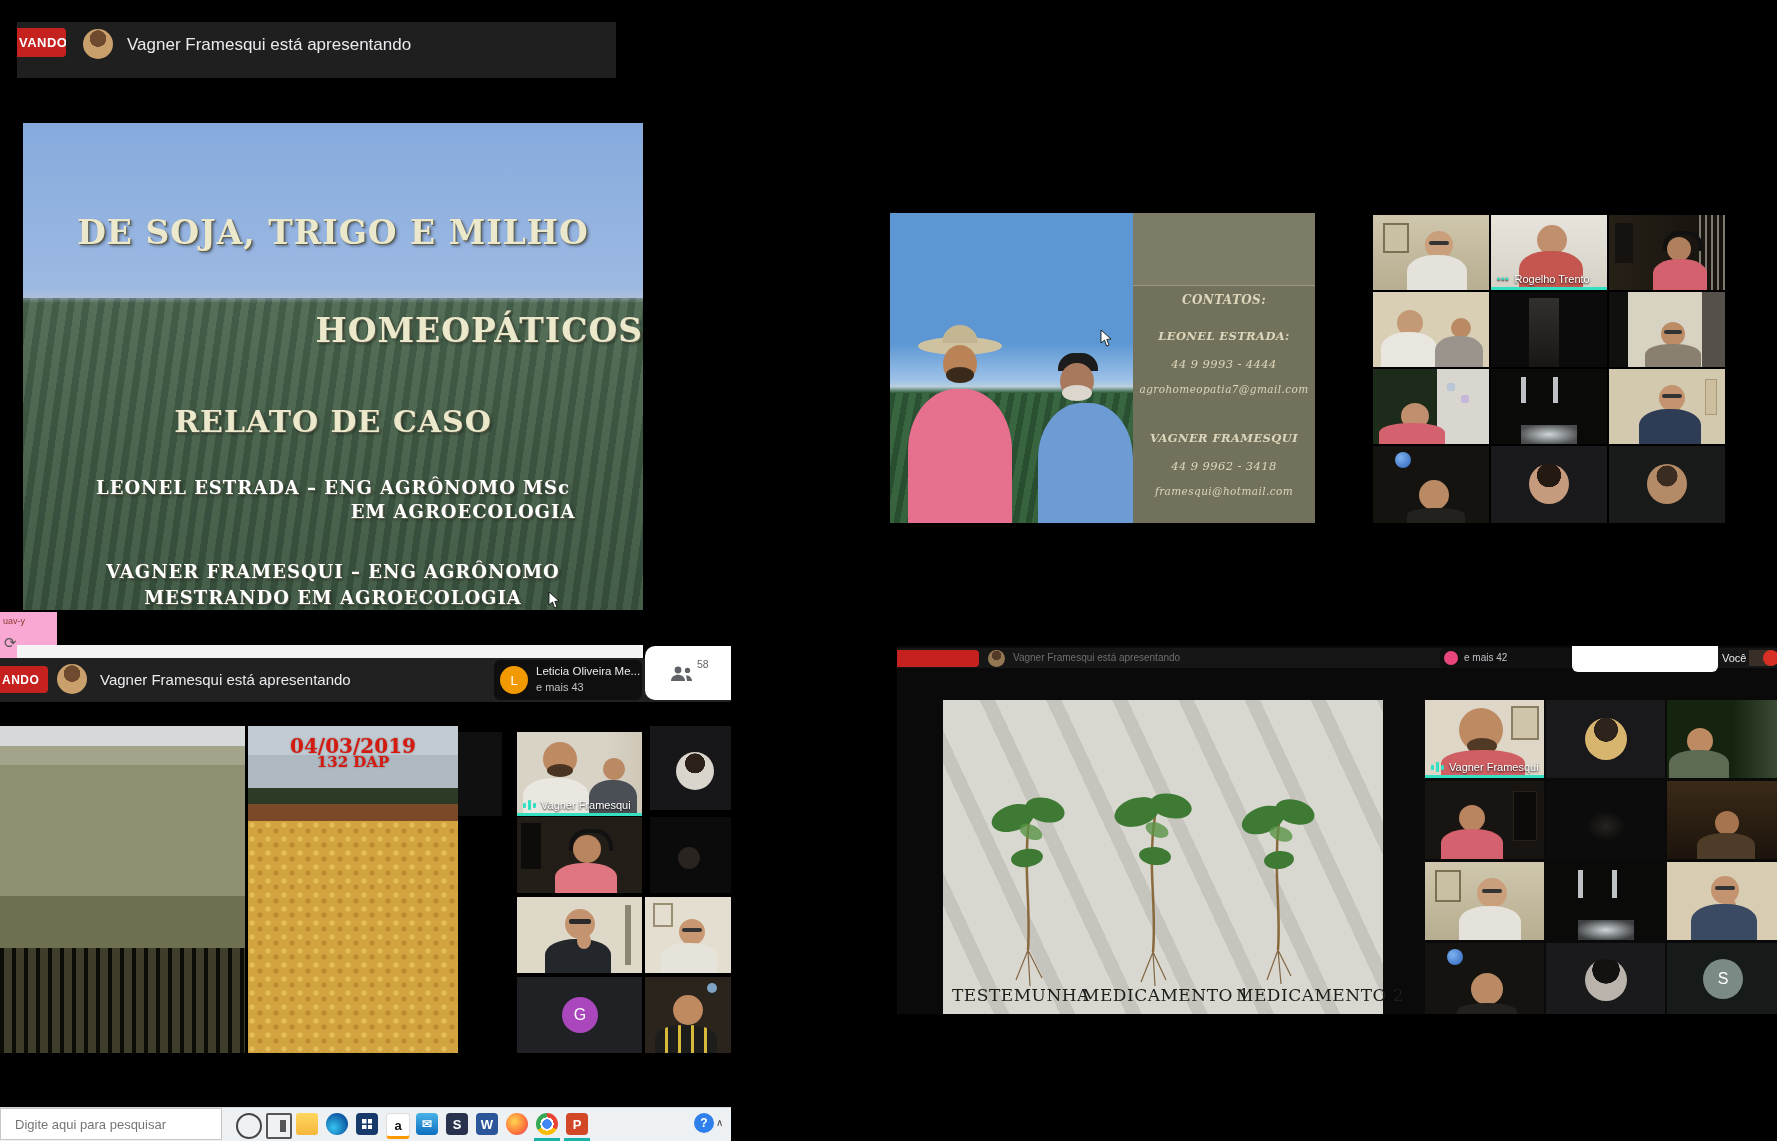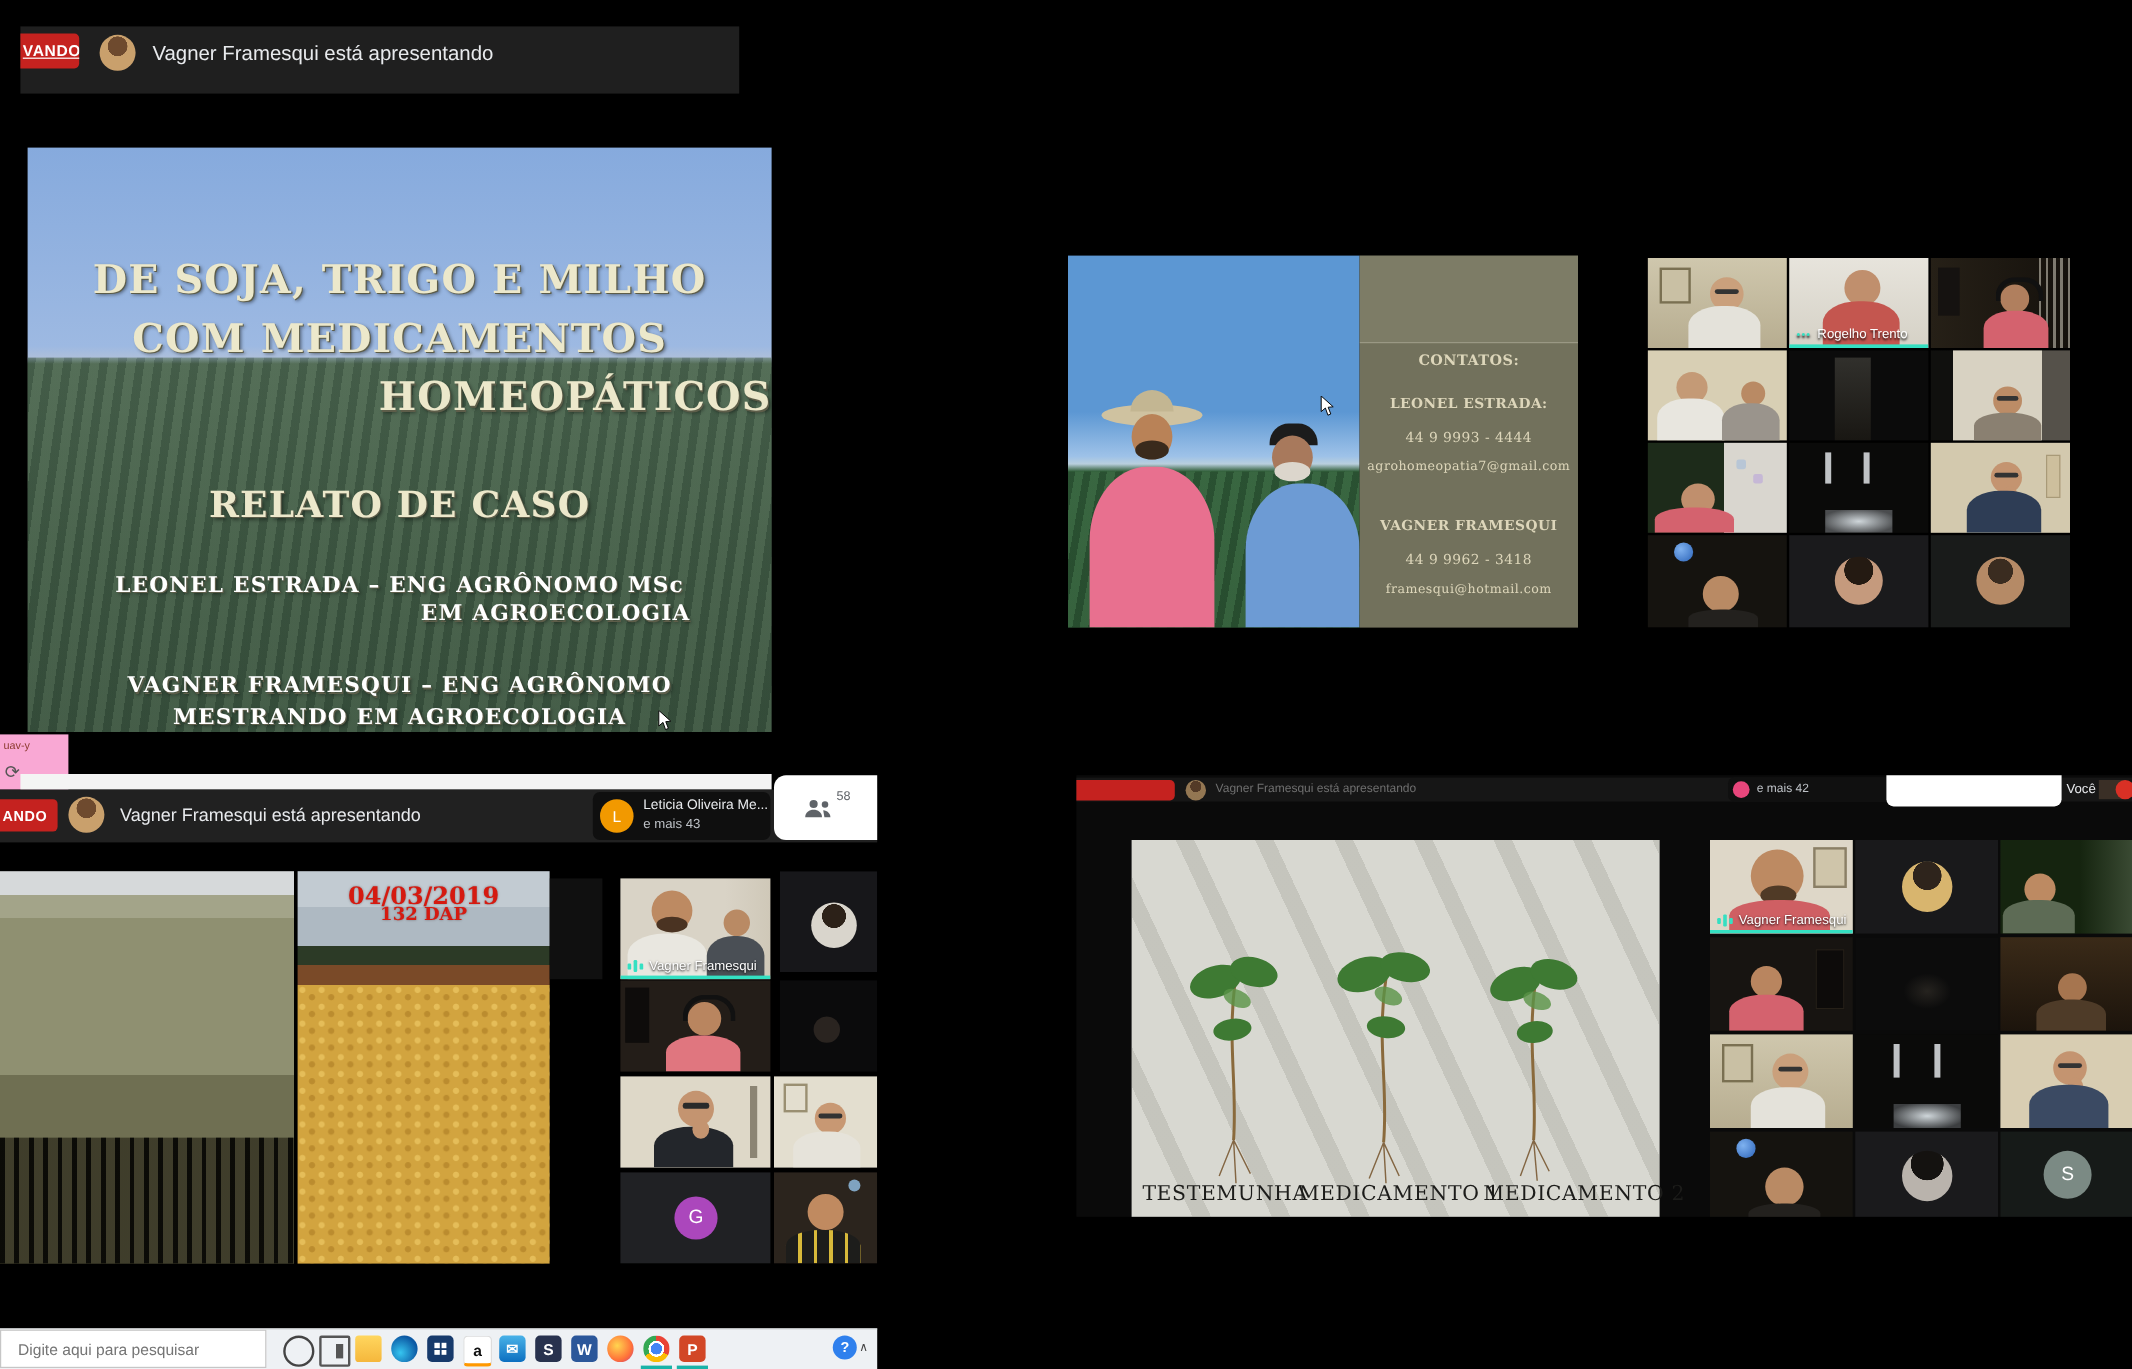--- a/index.html
+++ b/index.html
@@ -32,33 +32,32 @@
   .caption{position:absolute;top:985px;color:#1c1c1a;font-size:17px;letter-spacing:.5px;}
   .cursor{position:absolute;width:12px;height:17px;z-index:50;}
   .prop{position:absolute;}
 </style>
 </head>
 <body>
 
 <div class="canvas">
 
   <div class="bar" style="left:17px;top:22px;width:599px;height:56px;">
-    <div class="badge" style="left:0;top:6px;width:47px;height:29px;text-decoration:underline;">
+    <div class="badge" style="left:0;top:6px;width:47px;height:29px;">
         <span>VANDO</span>
       </div>
     <div class="avatar-photo" style="left:66px;top:7px;width:30px;height:30px;"></div>
     <div class="banner" style="left:110px;top:13px;font-size:17px;">Vagner Framesqui está apresentando</div>
   </div>
 
   <div class="abs" style="left:23px;top:123px;width:620px;height:487px;overflow:hidden;
        background:linear-gradient(180deg,#86aadd 0%,#9db9e2 34%,#aebfda 36%,#5d7360 37%,#475c4a 70%,#3a4d3e 100%);">
     <div class="prop" style="left:0;top:36%;width:100%;height:64%;opacity:.55;
          background:repeating-linear-gradient(98deg,#2f4a35 0 7px,#4e6b51 7px 15px);"></div>
     <div class="slide1-text serif" style="top:90px;font-size:33px;">DE SOJA, TRIGO E MILHO</div>
-    <div class="slide1-text serif" style="top:139px;font-size:33px;">COM MEDICAMENTOS</div>
     <div class="slide1-text serif" style="top:188px;font-size:33px;text-align:right;">HOMEOPÁTICOS</div>
     <div class="slide1-text serif" style="top:281px;font-size:30px;">RELATO DE CASO</div>
     <div class="slide1-text serif" style="top:354px;font-size:18px;color:#fff;">LEONEL ESTRADA – ENG AGRÔNOMO MSc</div>
     <div class="slide1-text serif" style="top:378px;font-size:18px;color:#fff;padding-left:260px;width:360px;">EM AGROECOLOGIA</div>
     <div class="slide1-text serif" style="top:438px;font-size:18px;color:#fff;">VAGNER FRAMESQUI – ENG AGRÔNOMO</div>
     <div class="slide1-text serif" style="top:464px;font-size:18px;color:#fff;">MESTRANDO EM AGROECOLOGIA</div>
   </div>
 
   <div class="abs" style="left:0;top:612px;width:57px;height:46px;background:#f9a8d4;">
     <div style="position:absolute;left:3px;top:4px;font-size:9px;color:#8b3a2e;">uav-y</div>
@@ -200,21 +199,21 @@
     <div class="torso" style="left:18px;top:176px;width:104px;height:134px;background:#e8708f;"></div>
     <div class="prop" style="left:168px;top:140px;width:40px;height:18px;border-radius:16px 16px 0 0;background:#1c1c1c;"></div>
     <div class="head" style="left:170px;top:150px;width:34px;height:36px;background:#a8795c;"></div>
     <div class="prop" style="left:172px;top:172px;width:30px;height:16px;border-radius:50%;background:#dcd6cc;"></div>
     <div class="torso" style="left:148px;top:190px;width:95px;height:120px;background:#6d9bd4;"></div>
   </div>
   <svg class="cursor" style="left:1100px;top:330px;" viewBox="0 0 12 17">
     <path d="M1 0 L1 13 L4.5 10 L6.6 16 L9 15 L6.8 9.4 L11 9 Z" fill="#fff" stroke="#000" stroke-width="0.8"></path>
   </svg>
 
-  <div class="abs serif" style="left:1133px;top:213px;width:182px;height:310px;background:#72715c;overflow:hidden;">
+  <div class="abs serif" style="left:1133px;top:213px;width:182px;height:310px;background:#72715c;overflow:hidden;font-style:italic;">
     <div class="prop" style="left:0;top:0;width:182px;height:72px;background:#7d7c66;border-bottom:1px solid #9a9884;"></div>
     <div class="contact" style="top:80px;font-size:12px;font-weight:bold;">CONTATOS:</div>
     <div class="contact" style="top:116px;font-size:11.5px;font-weight:bold;">LEONEL ESTRADA:</div>
     <div class="contact" style="top:144px;font-size:11.5px;">44 9 9993 - 4444</div>
     <div class="contact" style="top:170px;font-size:10.5px;">agrohomeopatia7@gmail.com</div>
     <div class="contact" style="top:218px;font-size:11.5px;font-weight:bold;">VAGNER FRAMESQUI</div>
     <div class="contact" style="top:246px;font-size:11.5px;">44 9 9962 - 3418</div>
     <div class="contact" style="top:272px;font-size:10.5px;">framesqui@hotmail.com</div>
   </div>
 

